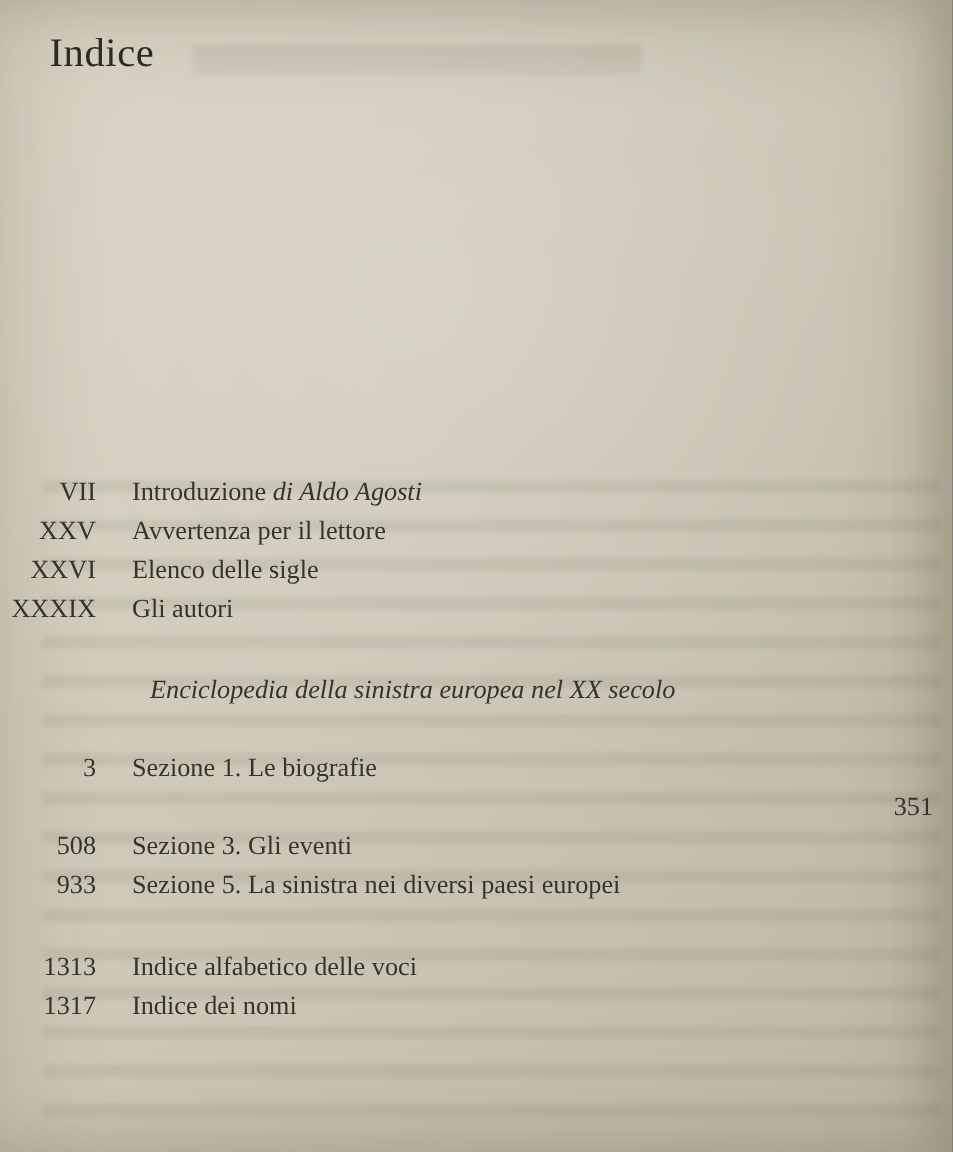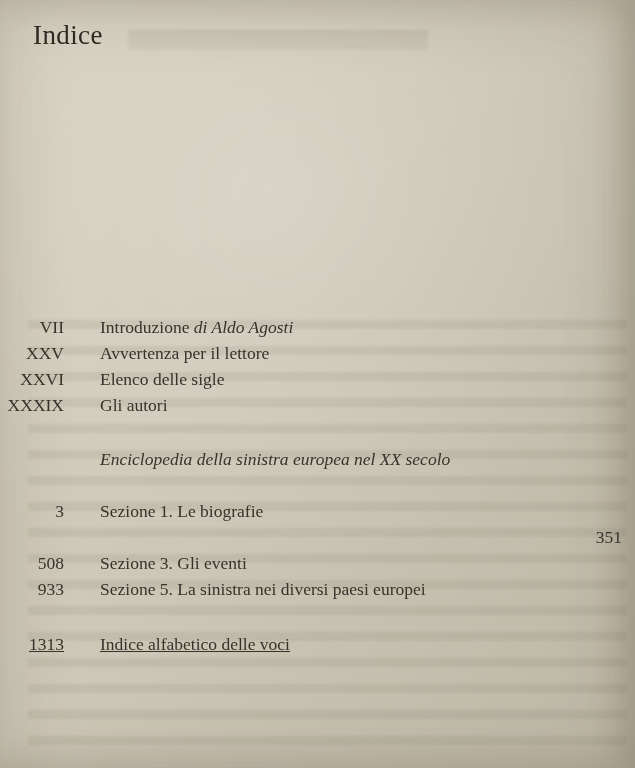--- a/index.html
+++ b/index.html
@@ -64,33 +64,32 @@
   .row {
     display: flex;
     justify-content: flex-end;
   }
   .num {
     flex: 0 0 64px;
     text-align: right;
     white-space: nowrap;
   }
   .label {
-    margin-left: 36px;
+    margin-left: 24px;
     flex: 1;
     white-space: nowrap;
   }
   .label i { font-style: italic; }
   .group-heading {
     margin: 28px 0 26px 100px;
     font-style: italic;
     white-space: nowrap;
   }
   .back-matter {
     margin-top: 29px;
-    text-decoration: underline;
   }
 </style>
 </head>
 <body>
 
 <div class="page">
 
   <div class="bleed bleed-title"></div>
   <div class="bleed bleed-body"></div>
 
@@ -131,16 +130,20 @@
     <div class="row">
       <span class="num">933</span>
       <span class="label">Sezione 5. La sinistra nei diversi paesi europei</span>
     </div>
 
     <div class="back-matter">
       <div class="row">
         <span class="num">1313</span>
         <span class="label">Indice alfabetico delle voci</span>
       </div>
+      <div class="row">
+        <span class="num">1317</span>
+        <span class="label">Indice dei nomi</span>
+      </div>
     </div>
 
   </div>
 </div>
 
 </body></html>

